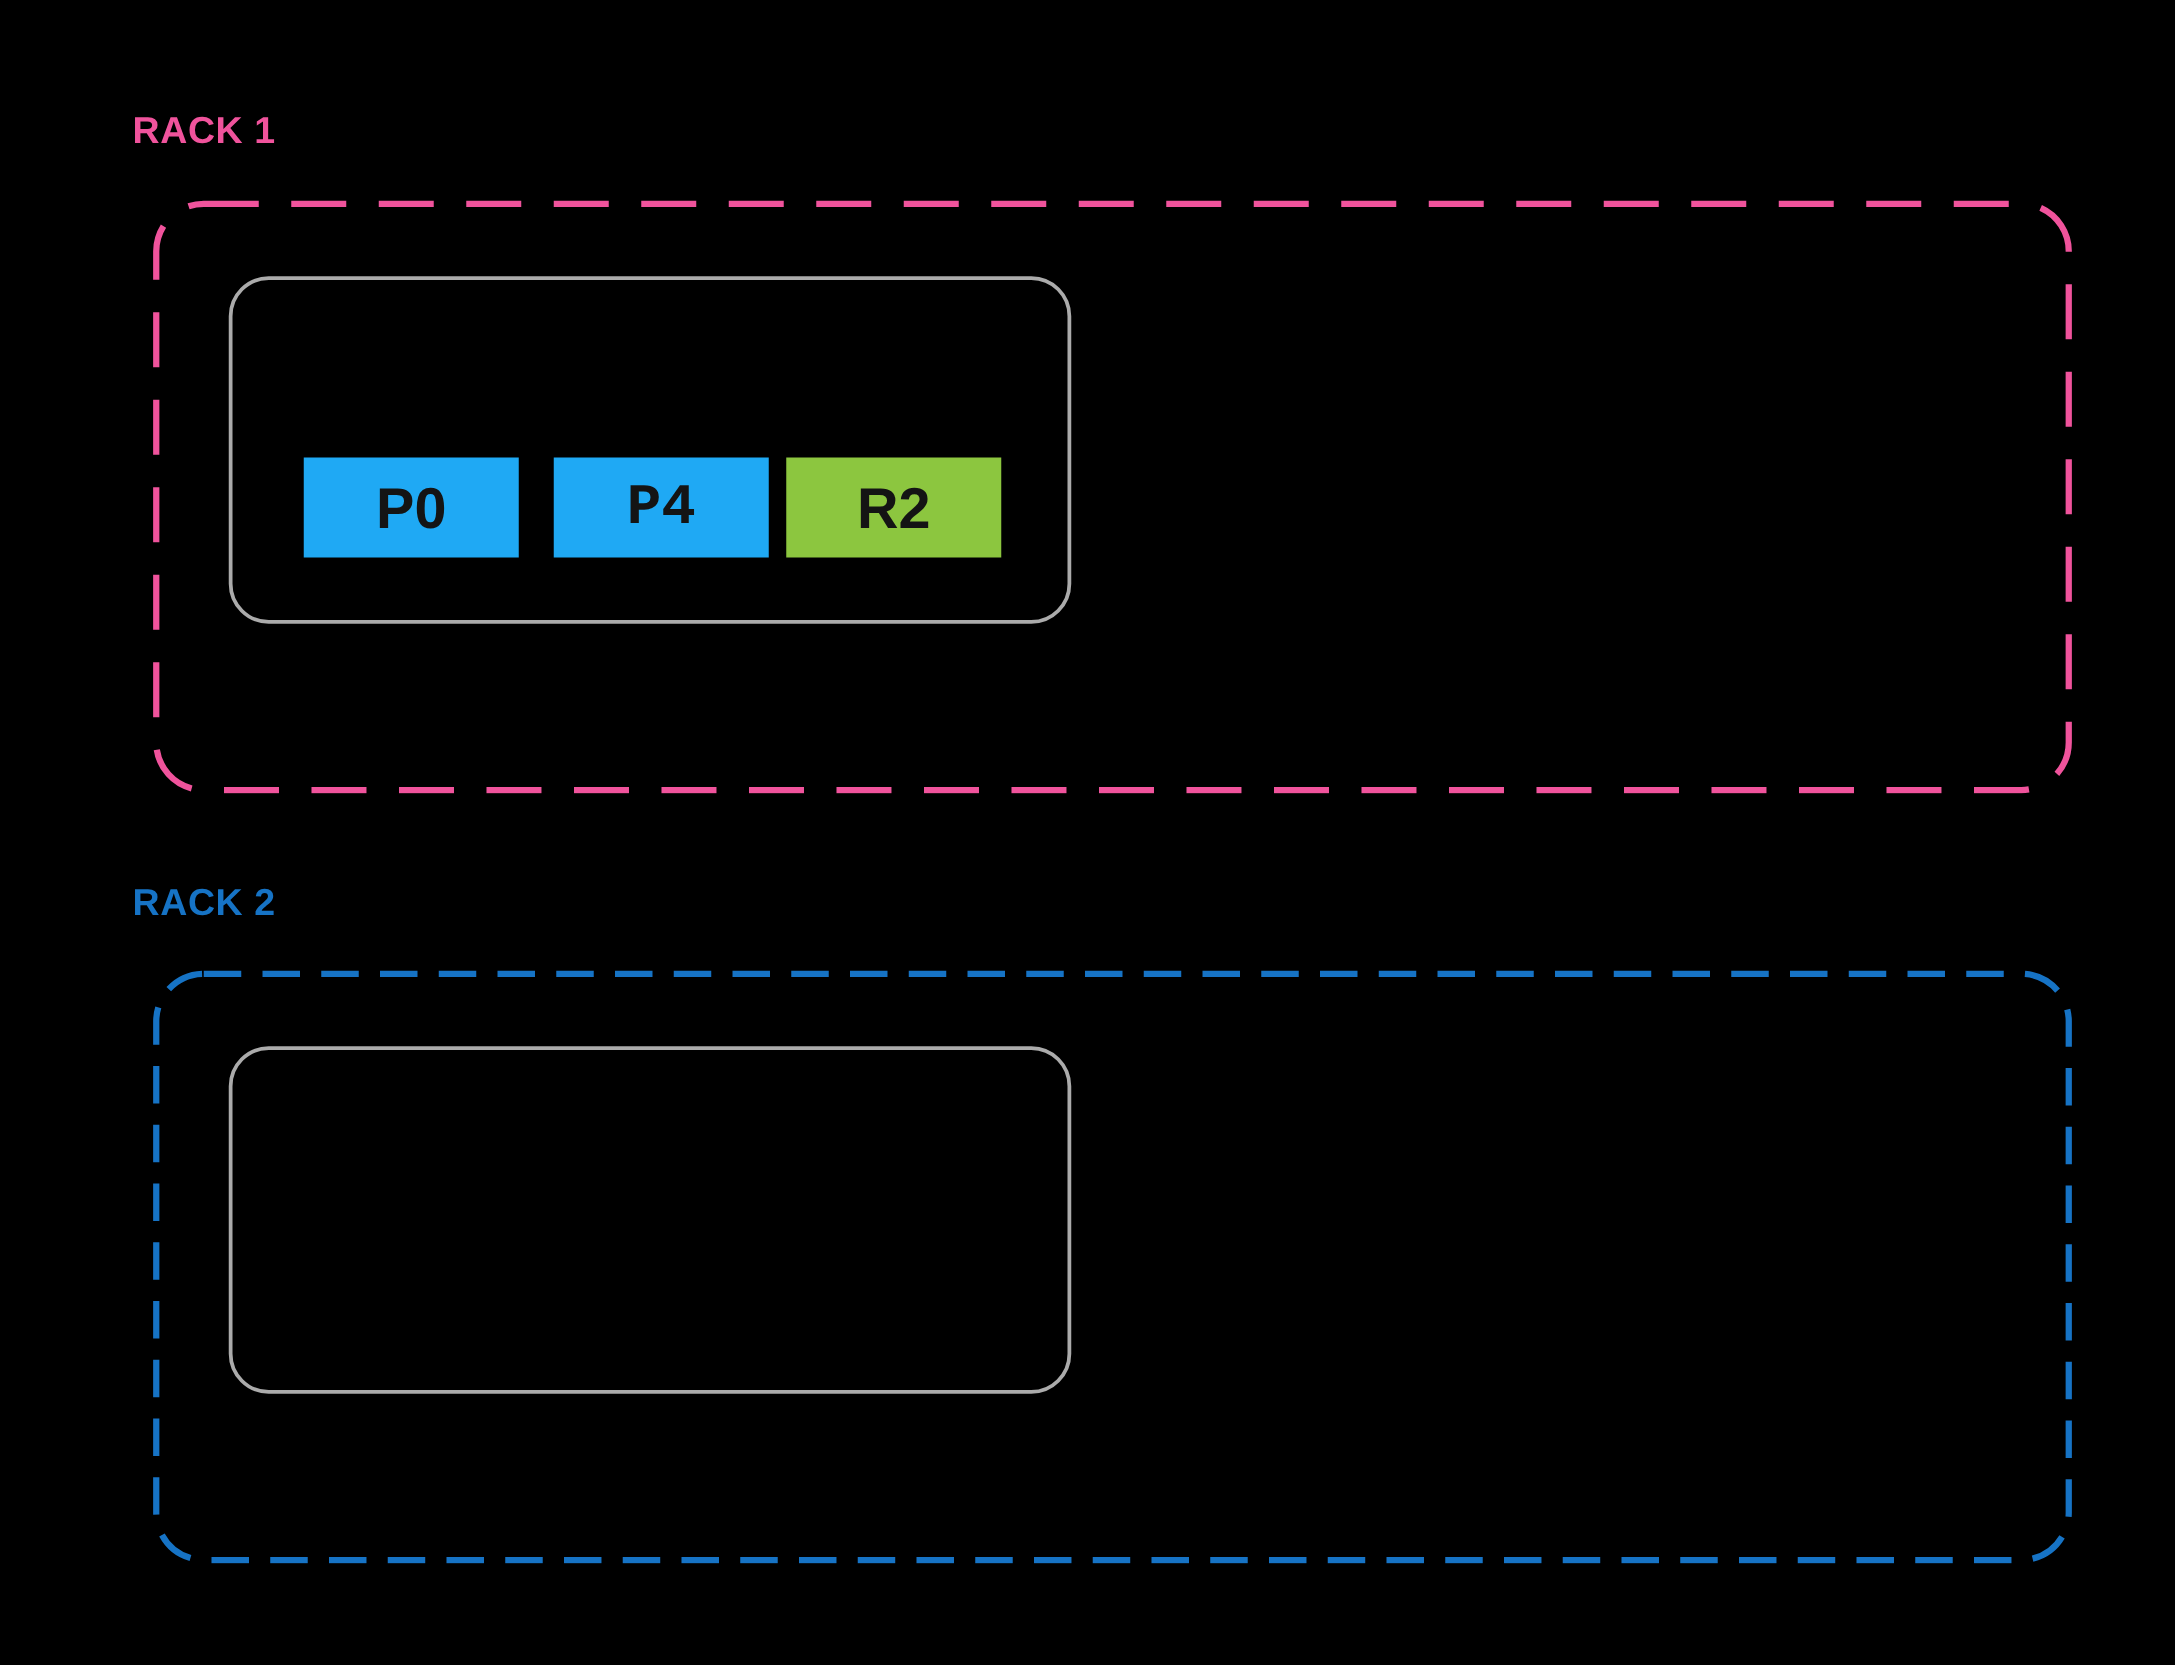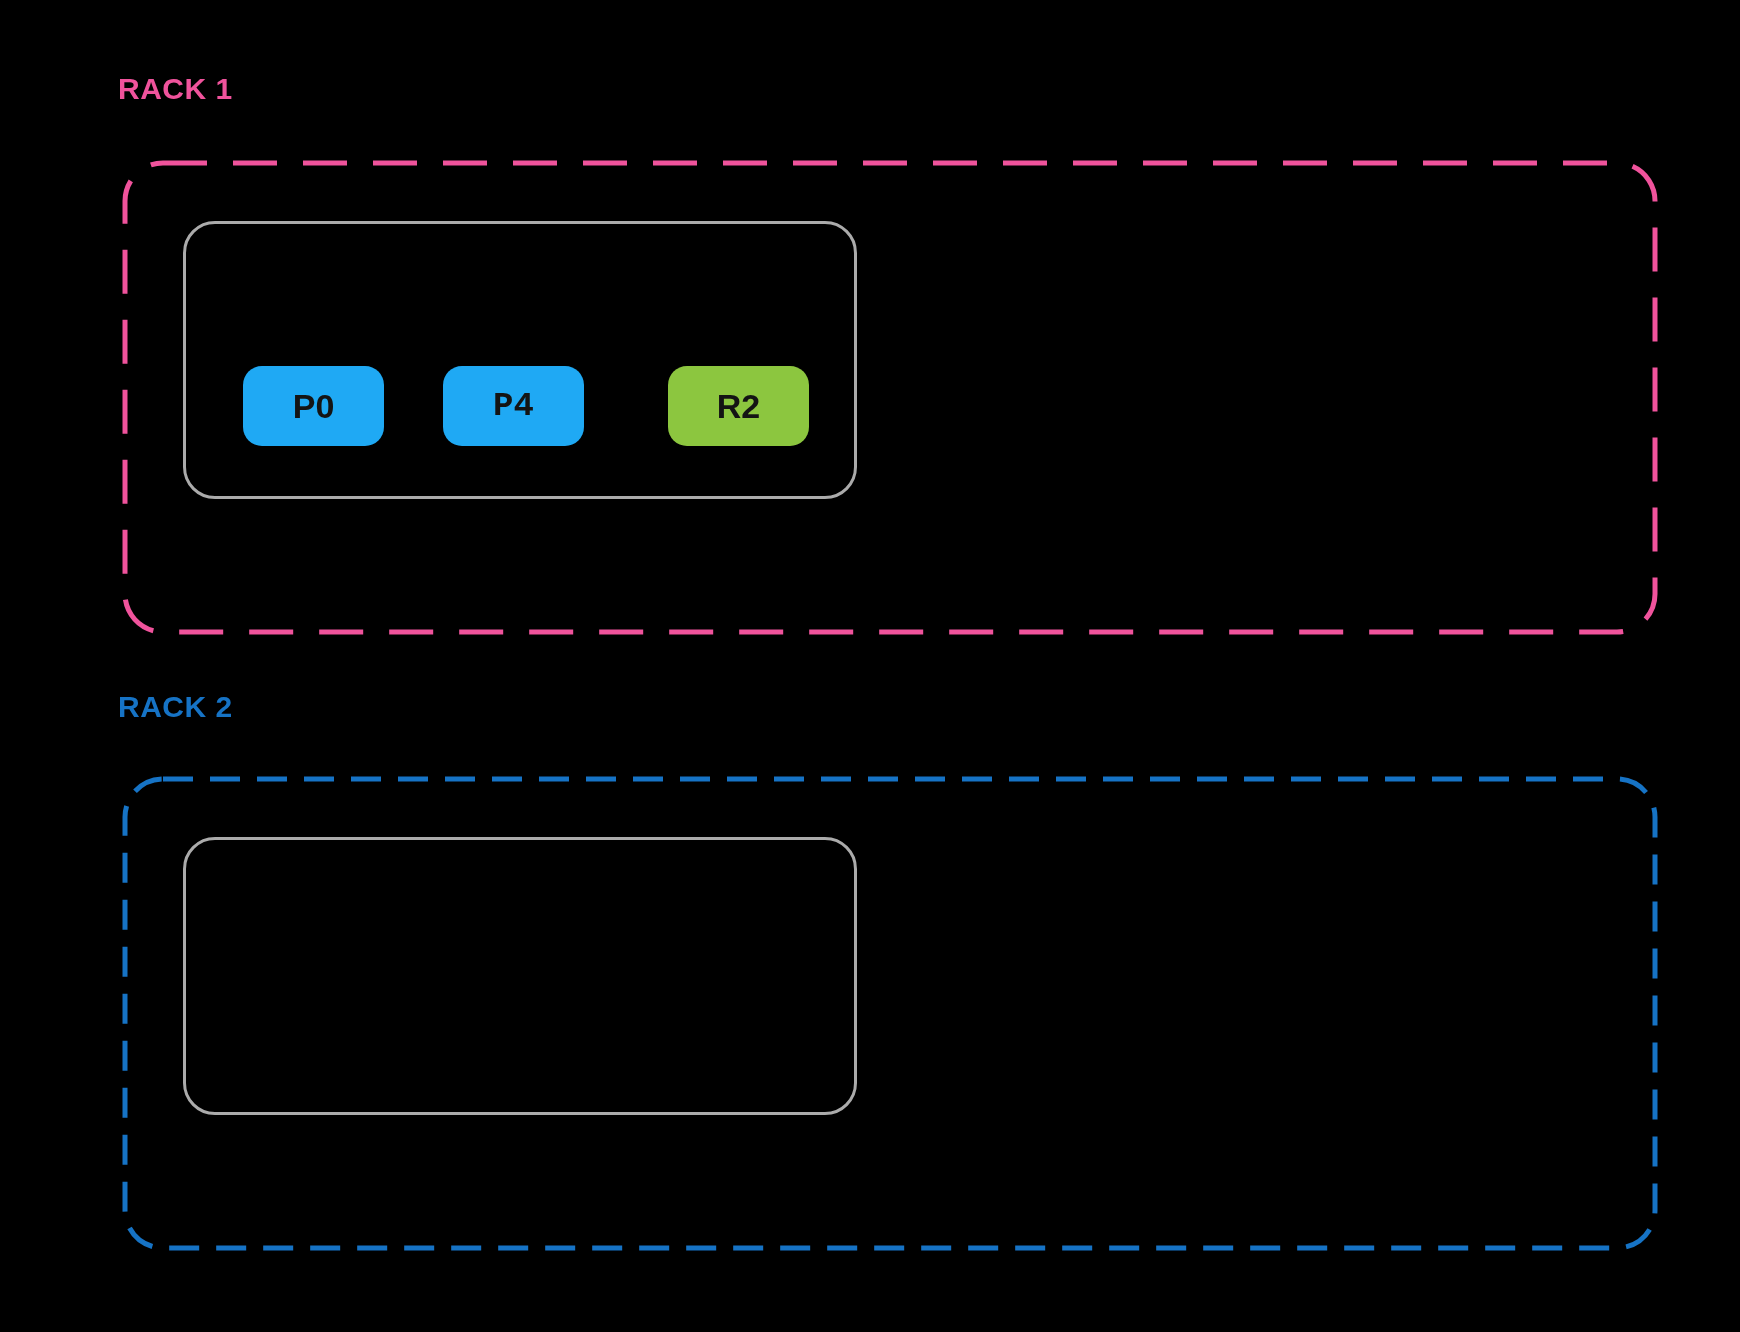--- a/index.html
+++ b/index.html
@@ -11,47 +11,47 @@
     --node-border:#ABABAB;
     --block-text:#141414;
   }
   html,body{margin:0;padding:0;background:var(--background);}
   .canvas{
     position:relative;width:1740px;height:1332px;
     background:var(--background);overflow:hidden;
     font-family:"Liberation Sans",sans-serif;
   }
   .rack-label{
-    position:absolute;left:118px;
-    font-size:30px;font-weight:bold;letter-spacing:.5px;
+    position:absolute;left:106px;
+    font-size:30px;font-weight:bold;letter-spacing:.5px;margin-top:16px;
   }
   .rack1 .rack-label{top:72px;color:var(--rack1-accent);}
   .rack2 .rack-label{top:690px;color:var(--rack2-accent);}
   .rack-box{position:absolute;left:122px;width:1536px;height:475px;}
   .rack1 .rack-box{top:160px;}
   .rack2 .rack-box{top:776px;}
   .rack-box > svg{position:absolute;inset:0;}
   .dash-rect{fill:none;stroke-width:5px;}
   .rack1 .dash-rect{stroke:var(--rack1-accent);stroke-dasharray:44 26;}
   .rack2 .dash-rect{stroke:var(--rack2-accent);stroke-dasharray:30 17;}
   .node{
     position:absolute;top:61px;width:674px;height:278px;
     border:3px solid var(--node-border);border-radius:32px;
     box-sizing:border-box;
   }
   .node.left{left:61px;}
   .node.right{left:801px;}
   .block{
-    position:absolute;top:142px;width:141px;height:80px;
+    position:absolute;top:142px;width:172px;height:80px;
     display:flex;align-items:center;justify-content:center;
-    font-size:34px;font-weight:bold;color:var(--block-text);border-radius:19px;
+    font-size:46px;font-weight:bold;color:var(--block-text);
   }
   .block.pos0{left:57px;}
   .block.pos1{left:257px;font-family:Liberation Mono, monospace;}
-  .block.pos2{left:482px;text-align:center;}
+  .block.pos2{left:443px;text-align:center;}
   .block.primary{background:var(--primary-block);}
   .block.replica{background:var(--replica-block);}
 </style>
 </head>
 <body>
 
 <div class="canvas">
 
   <section class="rack rack1">
     <div class="rack-label">RACK 1</div>

